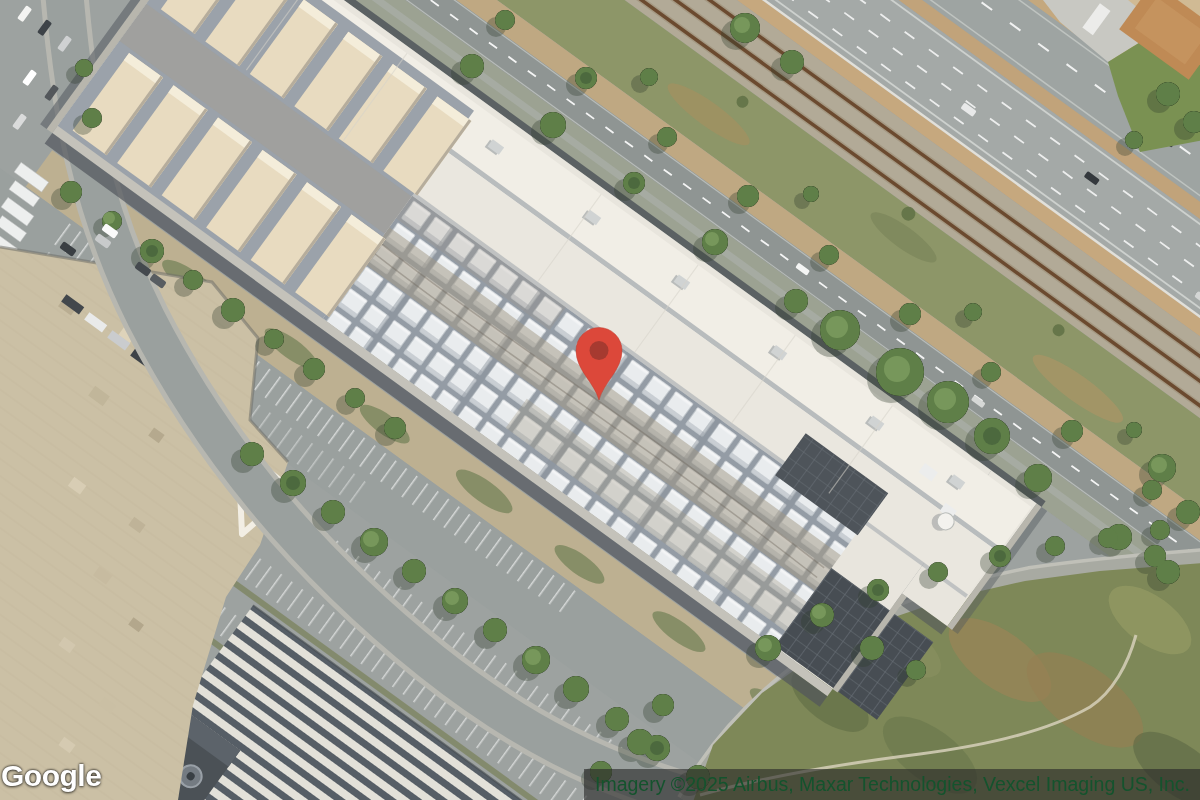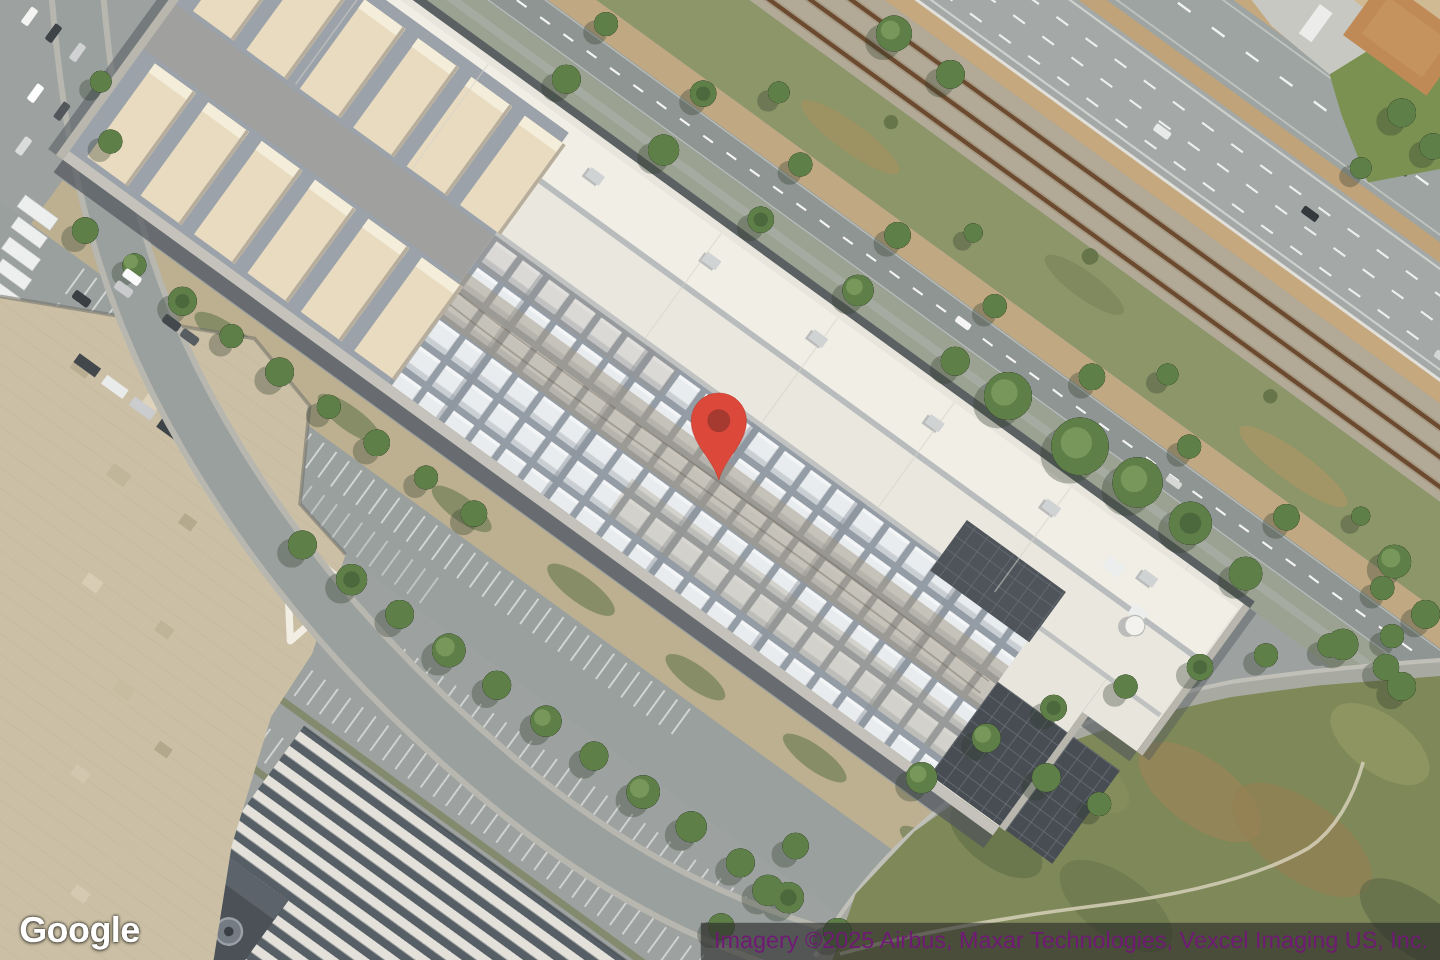--- a/index.html
+++ b/index.html
@@ -1,27 +1,27 @@
 <!DOCTYPE html>
 <html><head>
 <meta charset="utf-8">
 <style>
   html,body{margin:0;padding:0;background:#9da2a0;}
   .stage{position:relative;width:1200px;height:800px;overflow:hidden;font-family:"Liberation Sans",sans-serif;}
   .stage svg.scene{position:absolute;left:0;top:0;display:block;}
   .pin{position:absolute;left:573px;top:322px;width:52px;height:80px;}
   .google-logo{
-    position:absolute;left:16px;bottom:7px;
+    position:absolute;left:1px;bottom:7px;
     font-size:30px;font-weight:bold;letter-spacing:-0.5px;color:#ffffff;
     text-shadow:0 1px 3px rgba(0,0,0,.65),0 0 2px rgba(0,0,0,.5),0 -1px 2px rgba(0,0,0,.35);
     user-select:none;cursor:pointer;
   }
   .attribution{
     position:absolute;right:0;bottom:0;height:31px;line-height:31px;
-    background:rgba(40,40,40,.62);color:#701a75;font-size:19.5px;
+    background:rgba(40,40,40,.62);color:#14532d;font-size:19.5px;
     padding:0 10px 0 11px;white-space:nowrap;
   }
 </style>
 </head>
 <body>
 
 <div class="stage">
 
 <svg class="scene" width="1200" height="800" viewBox="0 0 1200 800" aria-hidden="true">
   <defs>

